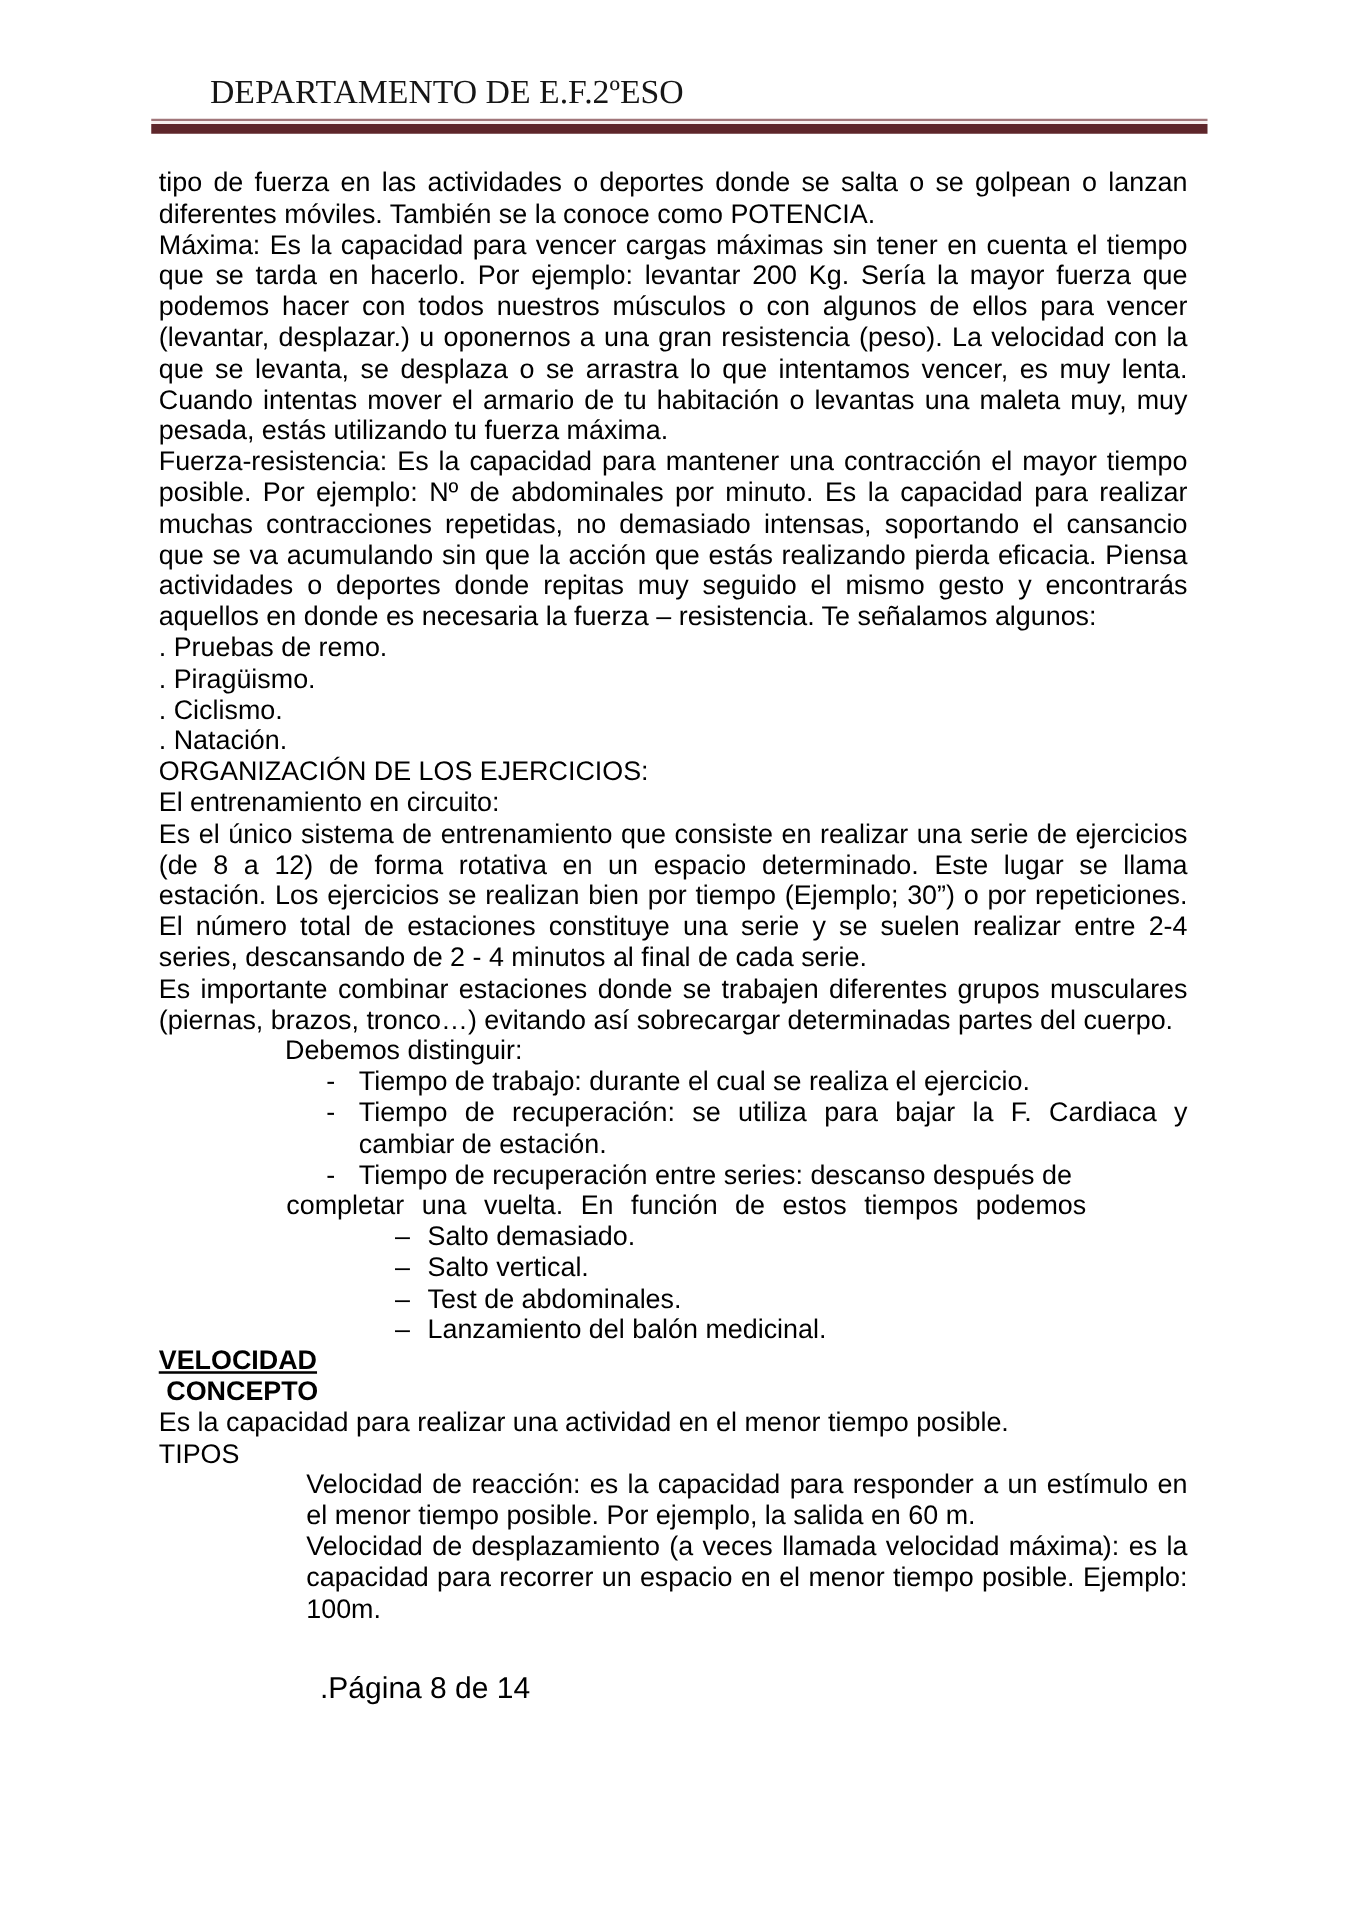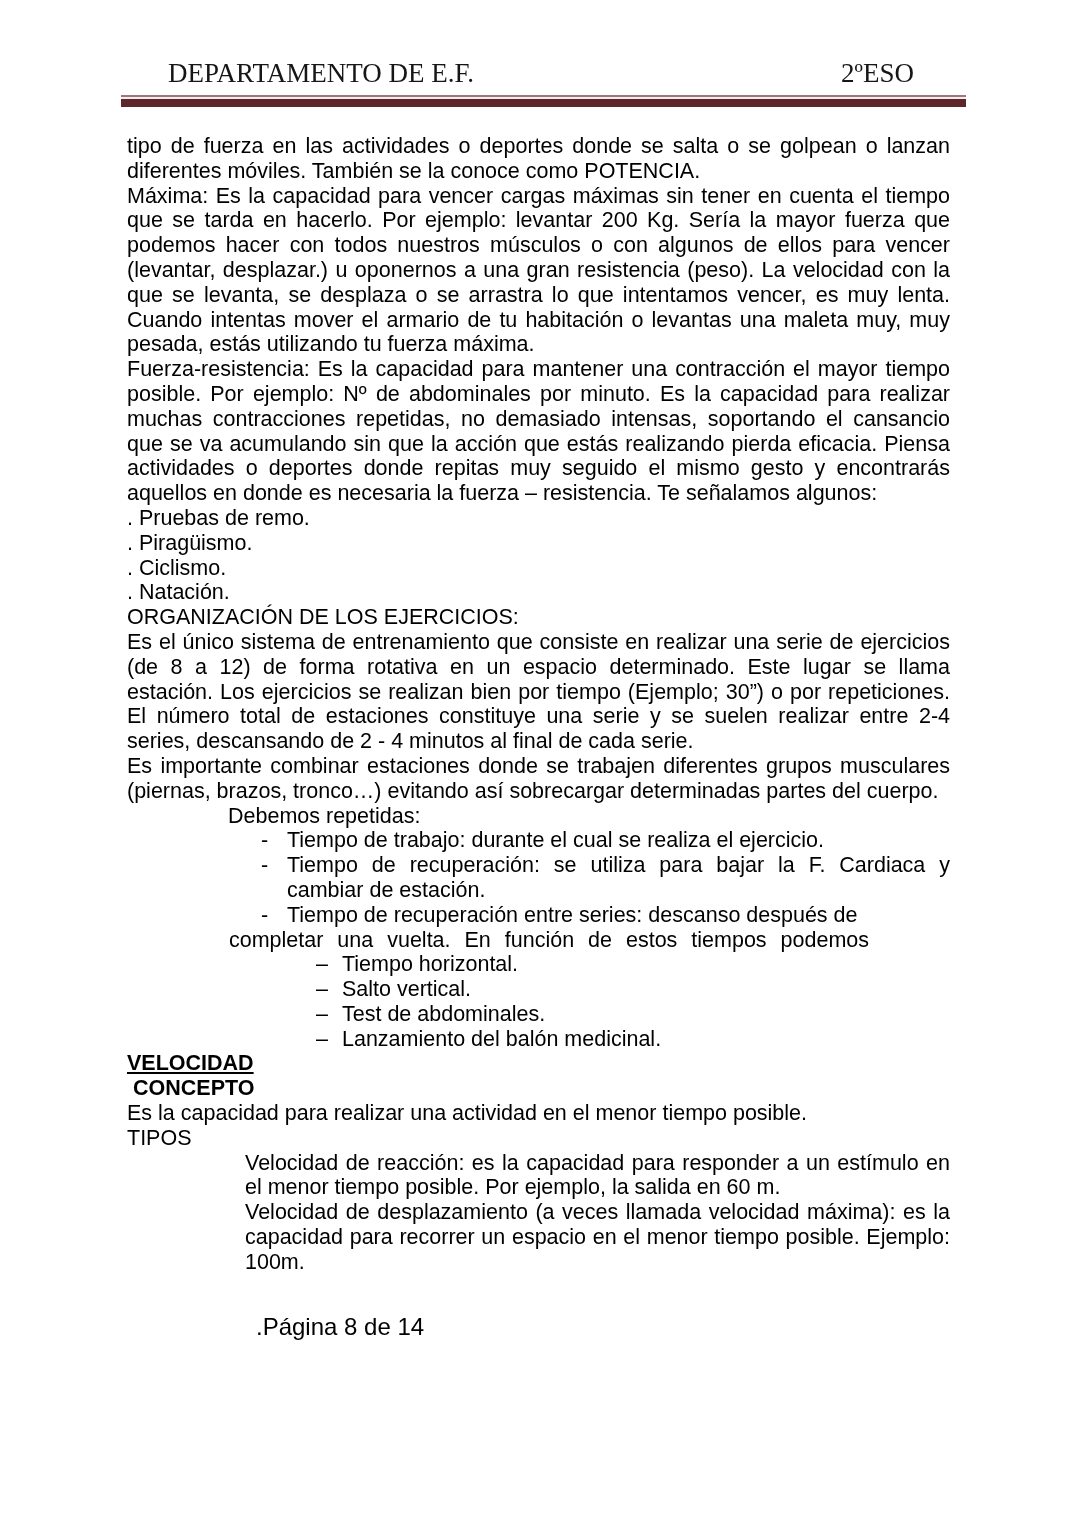--- a/index.html
+++ b/index.html
@@ -14,21 +14,21 @@
     margin: 0 auto;
     background: #ffffff;
     overflow: hidden;
     color: #000;
     font-family: "Liberation Sans", "DejaVu Sans", sans-serif;
   }
   
   .header { margin: 56px 114px 0 121px; }
   .header-line {
     display: flex;
-    justify-content: space-between;
+    justify-content: flex-start;
     align-items: baseline;
     font-family: "Liberation Serif", "DejaVu Serif", serif;
     font-size: 27px;
     line-height: 34px;
     color: #161616;
     padding-left: 47px;
     padding-right: 52px;
   }
   .rule {
     margin-top: 5px;
@@ -93,46 +93,47 @@
     <p class="just"><span class="u">Máxima</span><span>: Es la capacidad para vencer cargas máximas sin tener en cuenta el tiempo que se tarda en hacerlo. Por ejemplo: levantar 200 Kg. Sería la mayor fuerza que podemos hacer con todos nuestros músculos o con algunos de ellos para vencer (levantar, desplazar.) u oponernos a una gran resistencia (peso). La velocidad con la que se levanta, se desplaza o se arrastra lo que intentamos vencer, es muy lenta. Cuando intentas mover el armario de tu habitación o levantas una maleta muy, muy pesada, estás utilizando tu fuerza máxima.</span></p>
 
     <p class="just"><span class="u">Fuerza-resistencia</span><span>: Es la capacidad para mantener una contracción el mayor tiempo posible. Por ejemplo: Nº de abdominales por minuto. Es la capacidad para realizar muchas contracciones repetidas, no demasiado intensas, soportando el cansancio que se va acumulando sin que la acción que estás realizando pierda eficacia. Piensa actividades o deportes donde repitas muy seguido el mismo gesto y encontrarás aquellos en donde es necesaria la fuerza – resistencia. Te señalamos algunos:</span></p>
 
     <div>. Pruebas de remo.</div>
     <div>. Piragüismo.</div>
     <div>. Ciclismo.</div>
     <div>. Natación.</div>
 
     <div class="hd">ORGANIZACIÓN DE LOS EJERCICIOS:</div>
+    <div class="hd">El entrenamiento en circuito:</div>
 
     <p class="just">Es el único sistema de entrenamiento que consiste en realizar una serie de ejercicios (de 8 a 12) de forma rotativa en un espacio determinado. Este lugar se llama estación. Los ejercicios se realizan bien por tiempo (Ejemplo; 30”) o por repeticiones. El número total de estaciones constituye una serie y se suelen realizar entre 2-4 series, descansando de 2 - 4 minutos al final de cada serie.</p>
 
     <p class="just">Es importante combinar estaciones donde se trabajen diferentes grupos musculares (piernas, brazos, tronco…) evitando así sobrecargar determinadas partes del cuerpo.</p>
 
-    <div class="indent-debemos">Debemos repetidas:</div>
+    <div class="indent-debemos">Debemos distinguir:</div>
 
     <div class="titem">
       <span class="marker">-</span>
       <span class="itext">Tiempo de trabajo: durante el cual se realiza el ejercicio.</span>
     </div>
     <div class="titem">
       <span class="marker">-</span>
       <span class="itext">Tiempo de recuperación: se utiliza para bajar la F. Cardiaca y cambiar de estación.</span>
     </div>
     <div class="titem">
       <span class="marker">-</span>
       <span class="itext">Tiempo de recuperación entre series: descanso después de</span>
     </div>
 
     <div class="cont1">completar una vuelta. En función de estos tiempos podemos</div>
 
 
     <div class="ditem">
       <span class="marker">–</span>
-      <span class="itext">Tiempo horizontal.</span>
+      <span class="itext">Salto demasiado.</span>
     </div>
     <div class="ditem">
       <span class="marker">–</span>
       <span class="itext">Salto vertical.</span>
     </div>
     <div class="ditem">
       <span class="marker">–</span>
       <span class="itext">Test de abdominales.</span>
     </div>
     <div class="ditem">

